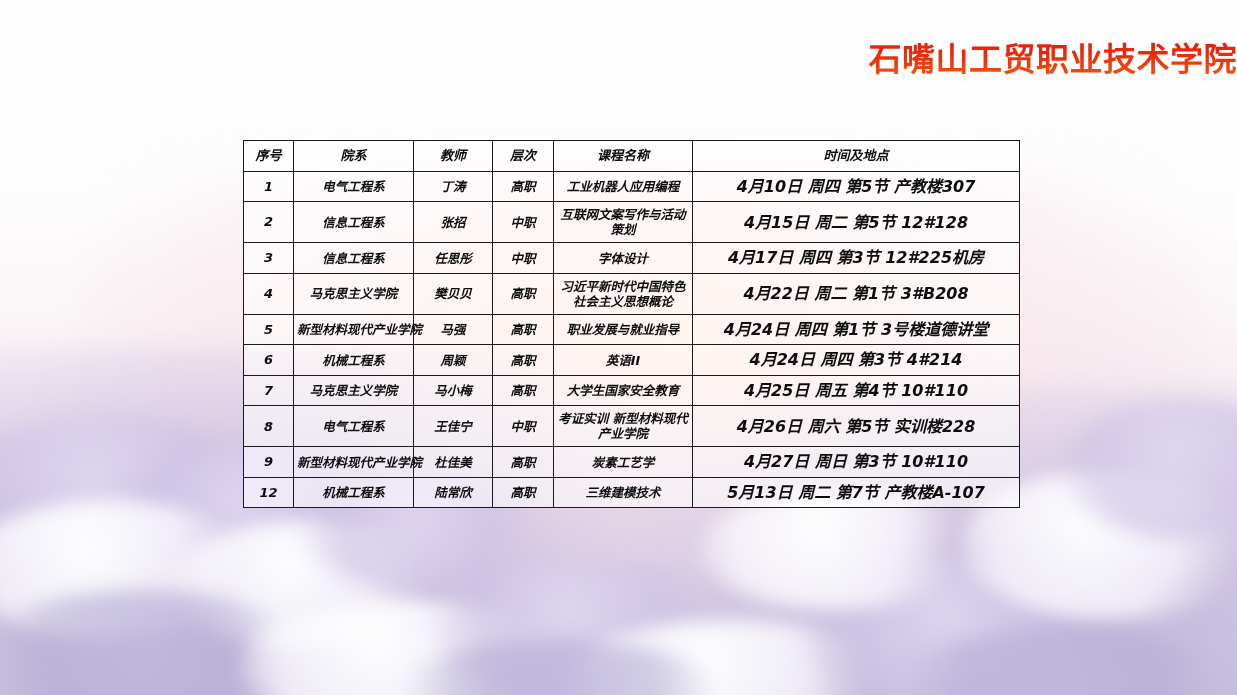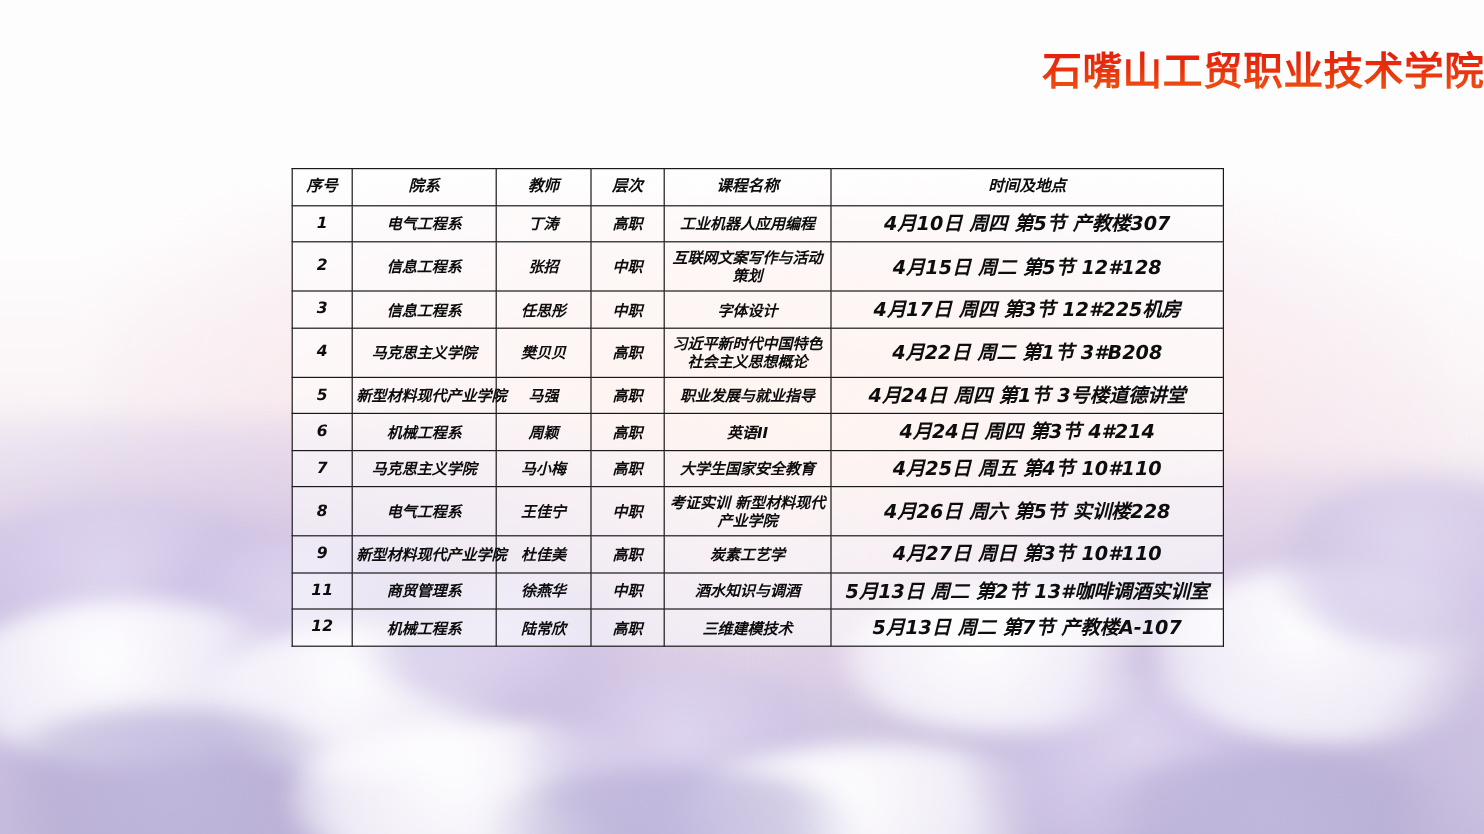--- a/index.html
+++ b/index.html
@@ -260,28 +260,20 @@
         </tr>
         <tr>
           <td class="c-idx">9</td>
           <td class="c-dept">新型材料现代产业学院</td>
           <td class="c-teacher">杜佳美</td>
           <td class="c-level">高职</td>
           <td class="c-course">炭素工艺学</td>
           <td class="c-time">4月27日 周日 第3节 10#110</td>
         </tr>
         <tr>
-          <td class="c-idx">11</td>
-          <td class="c-dept">商贸管理系</td>
-          <td class="c-teacher">徐燕华</td>
-          <td class="c-level">中职</td>
-          <td class="c-course">酒水知识与调酒</td>
-          <td class="c-time">5月13日 周二 第2节 13#咖啡调酒实训室</td>
-        </tr>
-        <tr>
           <td class="c-idx">12</td>
           <td class="c-dept">机械工程系</td>
           <td class="c-teacher">陆常欣</td>
           <td class="c-level">高职</td>
           <td class="c-course">三维建模技术</td>
           <td class="c-time">5月13日 周二 第7节 产教楼A-107</td>
         </tr>
       </tbody>
   </table>
 </div>

